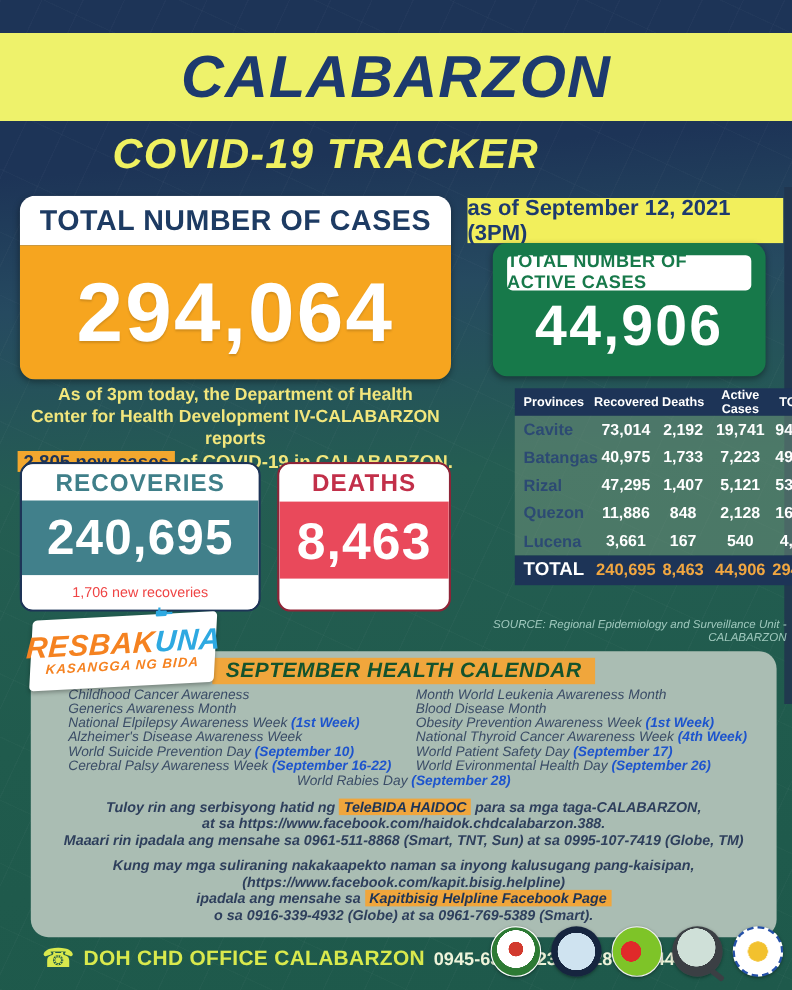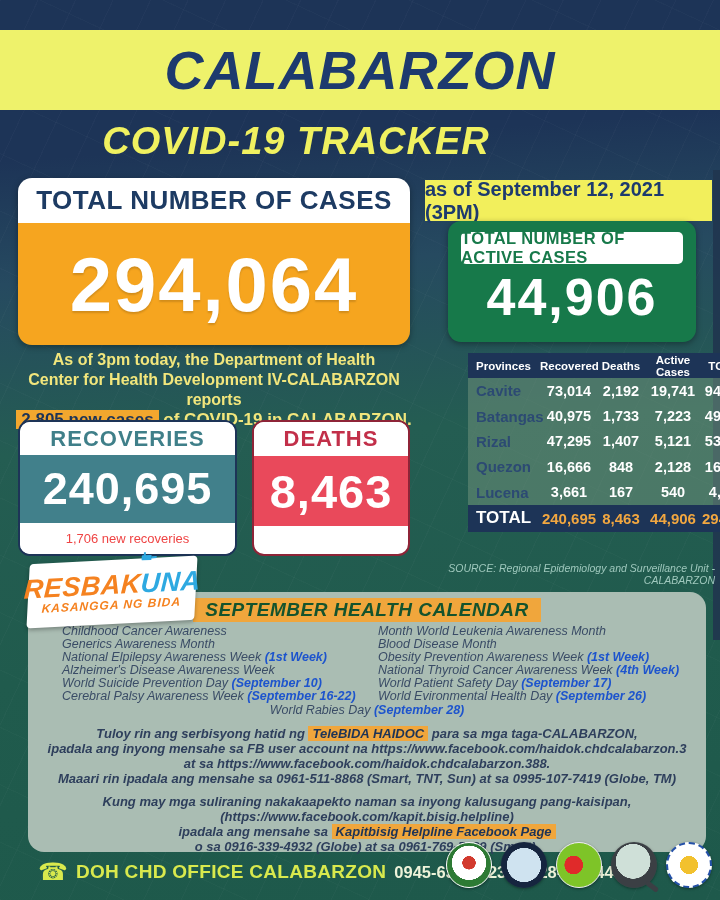--- a/index.html
+++ b/index.html
@@ -212,21 +212,21 @@
       </div>
       <div class="trow">
         <span class="cell c0 prov">Rizal</span>
         <span class="cell c1 num">47,295</span>
         <span class="cell c2 num">1,407</span>
         <span class="cell c3 num">5,121</span>
         <span class="cell c4 num">53,823</span>
       </div>
       <div class="trow">
         <span class="cell c0 prov">Quezon</span>
-        <span class="cell c1 num">16,666</span>
+        <span class="cell c1 num">11,886</span>
         <span class="cell c2 num">848</span>
         <span class="cell c3 num">2,128</span>
         <span class="cell c4 num">16,785</span>
       </div>
       <div class="trow">
         <span class="cell c0 prov">Lucena</span>
         <span class="cell c1 num">3,661</span>
         <span class="cell c2 num">167</span>
         <span class="cell c3 num">540</span>
         <span class="cell c4 num">4,368</span>
@@ -271,21 +271,20 @@
         <div class="cal-line"><span>Obesity Prevention Awareness Week </span><span class="cal-em">(1st Week)</span></div>
         <div class="cal-line"><span>National Thyroid Cancer Awareness Week </span><span class="cal-em">(4th Week)</span></div>
         <div class="cal-line"><span>World Patient Safety Day </span><span class="cal-em">(September 17)</span></div>
         <div class="cal-line"><span>World Evironmental Health Day </span><span class="cal-em">(September 26)</span></div>
       </div>
     </div>
     <div class="cal-line cal-center"><span>World Rabies Day </span><span class="cal-em">(September 28)</span></div>
 
     <div class="para p1">
       <div><span>Tuloy rin ang serbisyong hatid ng </span><span class="hl2">TeleBIDA HAIDOC</span><span> para sa mga taga-CALABARZON,</span></div>
-      <div>ipadala ang inyong mensahe sa FB user account na https://www.facebook.com/haidok.chdcalabarzon.3</div>
       <div>at sa https://www.facebook.com/haidok.chdcalabarzon.388.</div>
       <div>Maaari rin ipadala ang mensahe sa 0961-511-8868 (Smart, TNT, Sun) at sa 0995-107-7419 (Globe, TM)</div>
     </div>
 
     <div class="para p2">
       <div>Kung may mga suliraning nakakaapekto naman sa inyong kalusugang pang-kaisipan,</div>
       <div>(https://www.facebook.com/kapit.bisig.helpline)</div>
       <div><span>ipadala ang mensahe sa </span><span class="hl2">Kapitbisig Helpline Facebook Page</span></div>
       <div>o sa 0916-339-4932 (Globe) at sa 0961-769-5389 (Smart).</div>
     </div>

